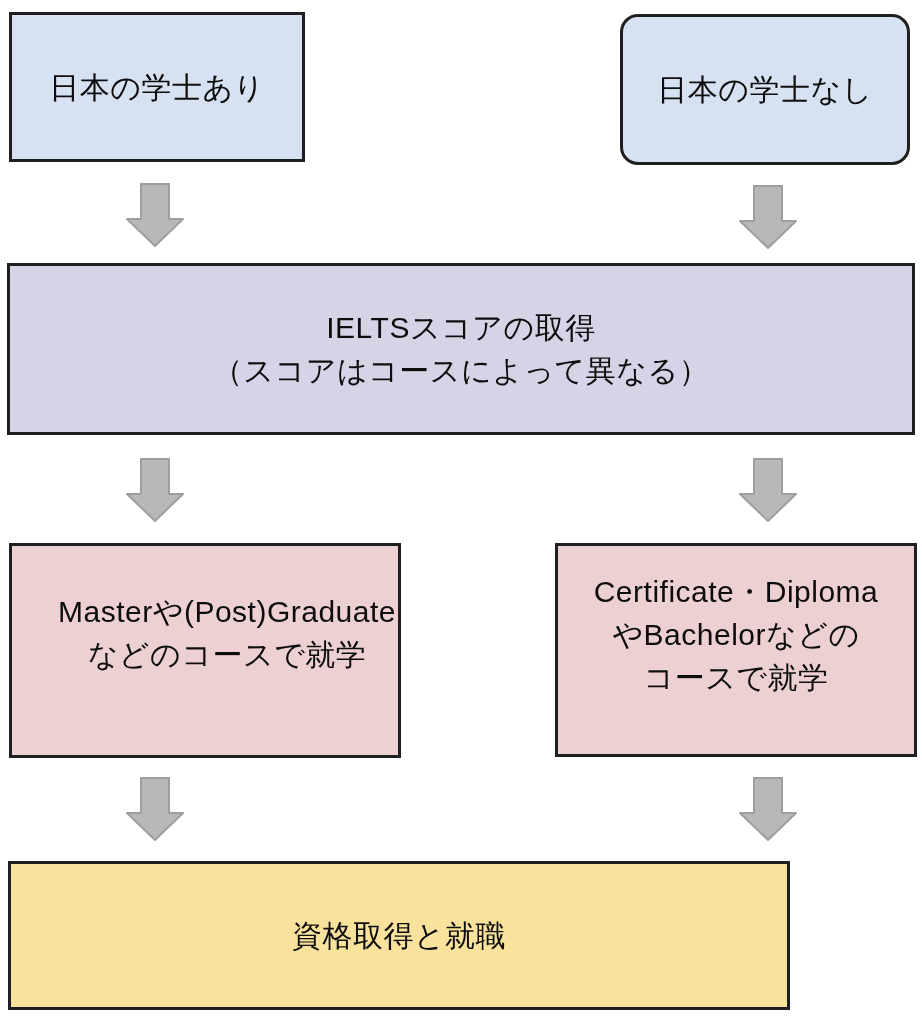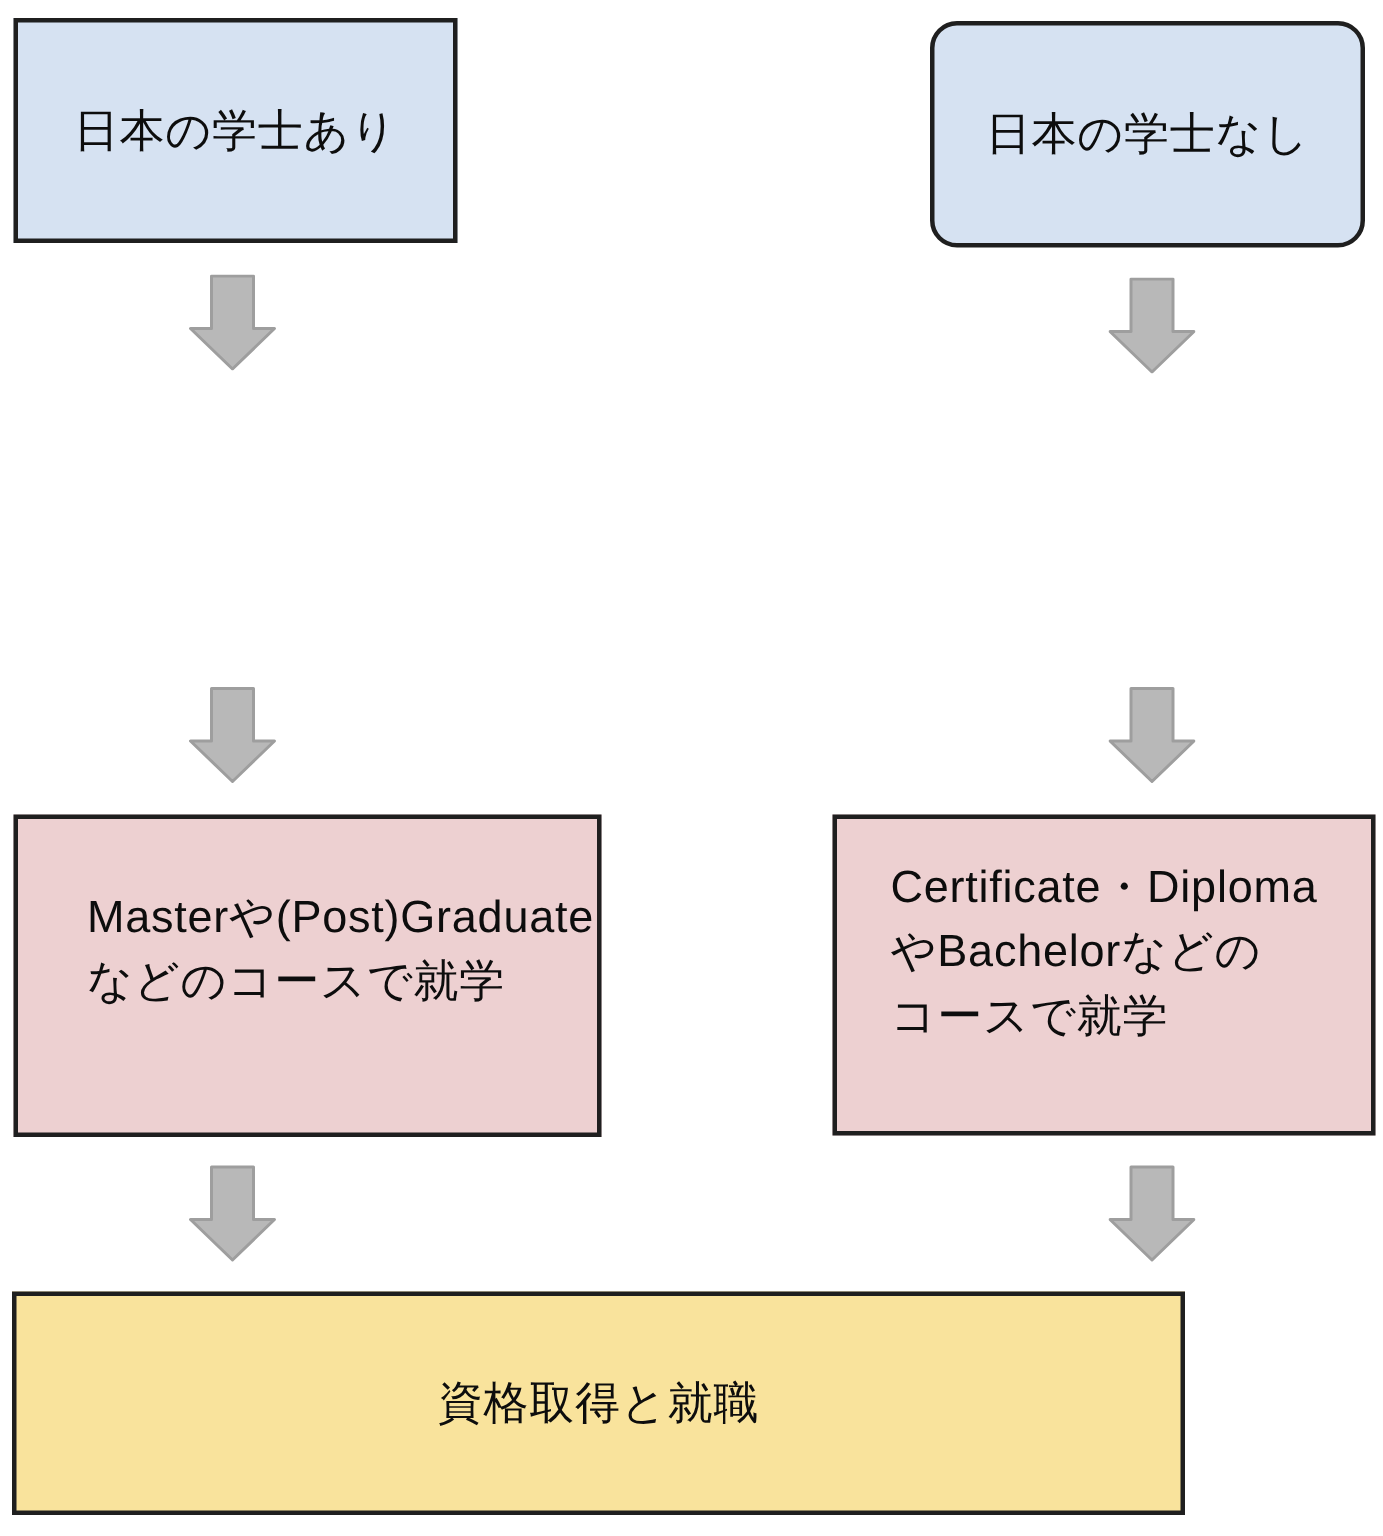--- a/index.html
+++ b/index.html
@@ -21,21 +21,21 @@
   .node {
     position: absolute;
     border: 3px solid #1f1f1f;
     box-sizing: border-box;
     display: flex;
     align-items: center;
     justify-content: center;
   }
   .node .label {
     white-space: pre-line;
-    text-align: left;
+    text-align: center;
     font-size: 30px;
     line-height: 43px;
     color: #0d0d0d;
     letter-spacing: 0.5px;
   }
   
   .node.raised-text {
     align-items: flex-start;
   }
   .node.raised-text .label {
@@ -64,20 +64,24 @@
     <div class="label">日本の学士なし</div>
   </div>
 
   <svg class="arrow" style="left:126px; top:183px;" width="58" height="64" viewBox="0 0 58 64">
     <polygon points="15,1 43,1 43,36 57,36 29,63 1,36 15,36"></polygon>
   </svg>
   <svg class="arrow" style="left:739px; top:185px;" width="58" height="64" viewBox="0 0 58 64">
     <polygon points="15,1 43,1 43,36 57,36 29,63 1,36 15,36"></polygon>
   </svg>
 
+  <div class="node" style="left: 7px; top: 263px; width: 908px; height: 172px; background: rgb(216, 210, 231);">
+    <div class="label">IELTSスコアの取得
+（スコアはコースによって異なる）</div>
+  </div>
 
   <svg class="arrow" style="left:126px; top:457px;" width="58" height="66" viewBox="0 0 58 64">
     <polygon points="15,1 43,1 43,36 57,36 29,63 1,36 15,36"></polygon>
   </svg>
   <svg class="arrow" style="left:739px; top:457px;" width="58" height="66" viewBox="0 0 58 64">
     <polygon points="15,1 43,1 43,36 57,36 29,63 1,36 15,36"></polygon>
   </svg>
 
   <div class="node raised-text" style="left: 9px; top: 543px; width: 392px; height: 215px; background: rgb(237, 208, 209); padding-left: 44px;">
     <div class="label">Masterや(Post)Graduate

